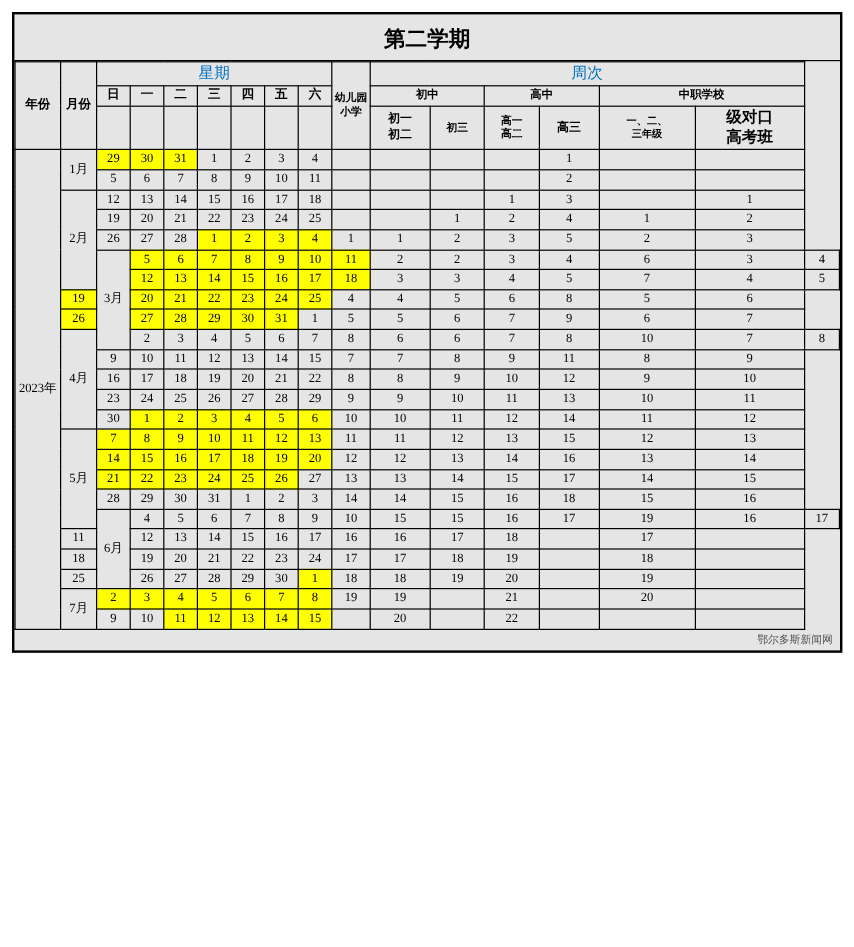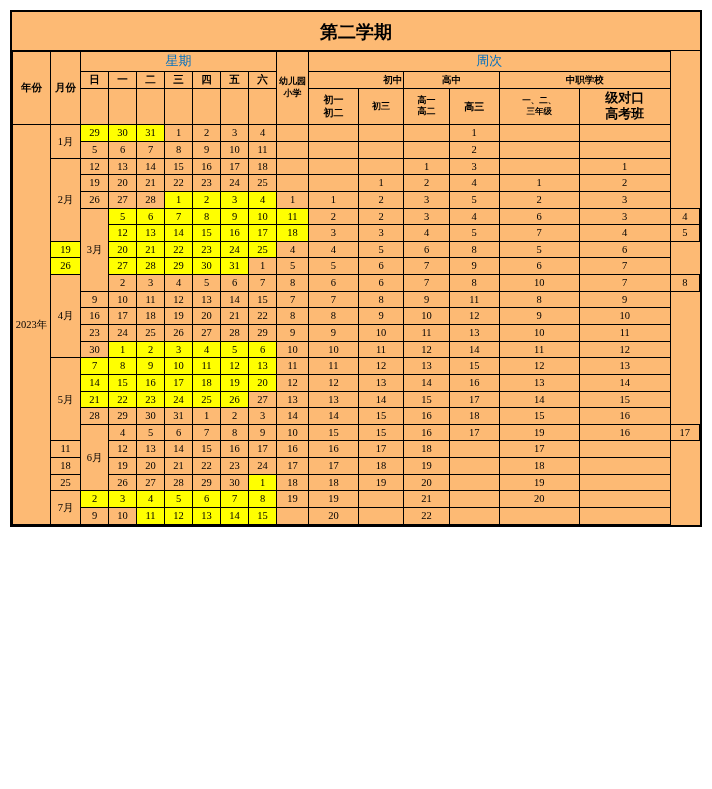--- a/index.html
+++ b/index.html
@@ -8,21 +8,21 @@
       font-family: SimSun, '宋体', serif;
       font-size: 11px;
       display: flex;
       justify-content: center;
       align-items: flex-start;
       padding: 10px;
     }
     .outer {
       width: 692px;
       border: 2px solid #000;
-      background: #fdba74;
+      background: #e5e5e5;
     }
     .page-title {
       text-align: center;
       font-size: 18px;
       font-weight: bold;
       padding: 8px 0 6px;
       border-bottom: 1px solid #000;
     }
     table {
       border-collapse: collapse;
@@ -65,21 +65,21 @@
       <tr>
 
         <th class="col-day">日</th>
         <th class="col-day">一</th>
         <th class="col-day">二</th>
         <th class="col-day">三</th>
         <th class="col-day">四</th>
         <th class="col-day">五</th>
         <th class="col-day">六</th>
 
-        <th colspan="2" style="font-size:9.5px;text-align:right;">初中</th>
+        <th colspan="2" style="font-size:9.5px;">初中</th>
 
         <th colspan="2" style="font-size:9.5px;">高中</th>
 
         <th colspan="2" style="font-size:9.5px;">中职学校</th>
       </tr>
       <tr>
 
         <th></th>
         <th></th>
         <th></th>
@@ -493,14 +493,15 @@
         <td></td>
         <td>20</td>
         <td></td>
         <td>22</td>
         <td></td>
         <td></td>
         <td></td>
       </tr>
     </tbody>
   </table>
+  <div style="text-align:right; font-size:9px; padding: 2px 6px; color:#555;">鄂尔多斯新闻网</div>
 </div>
 </div>
 
 </body></html>

